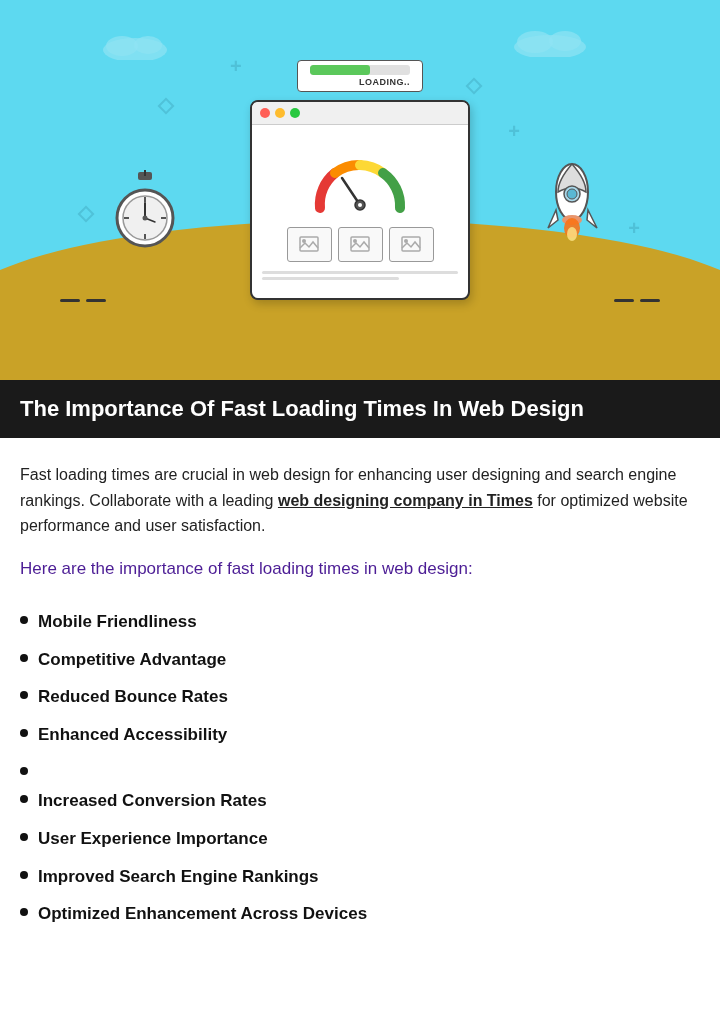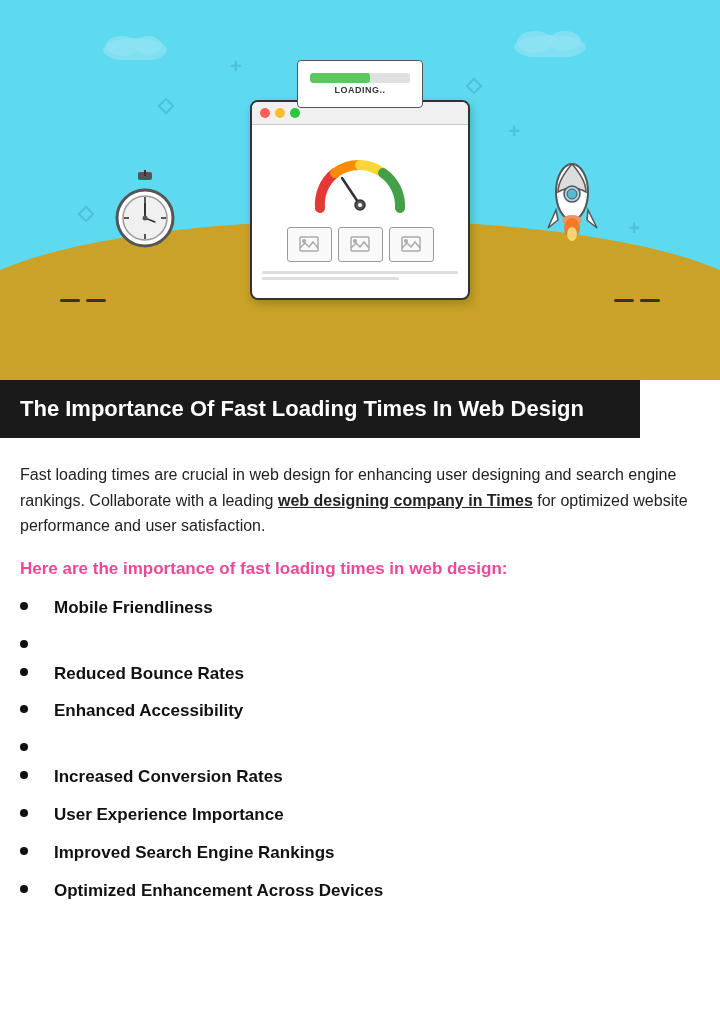--- a/index.html
+++ b/index.html
@@ -130,24 +130,24 @@
     
     .loading-bar-container {
       position: absolute;
       top: 60px;
       left: 50%;
       transform: translateX(-50%);
       z-index: 10;
       background: #fff;
       border: 1.5px solid #555;
       border-radius: 4px;
-      padding: 12px 12px;
+      padding: 4px 12px;
       display: flex;
       flex-direction: column;
-      align-items: center;
+      align-items: flex-end;
       min-width: 120px;
     }
 
     .loading-progress {
       width: 100px;
       height: 10px;
       background: #e0e0e0;
       border-radius: 3px;
       overflow: hidden;
       margin-bottom: 2px;
@@ -221,21 +221,21 @@
     .dash {
       height: 3px;
       background: #333;
       border-radius: 2px;
     }
 
     
     .title-bar {
       background: #1a1a1a;
       padding: 16px 20px;
-      width: 640px;
+      width: 720px;
     }
 
     .title-bar h1 {
       color: #fff;
       font-size: 22px;
       font-weight: bold;
       font-family: Arial, sans-serif;
     }
 
     
@@ -252,35 +252,35 @@
     }
 
     .link-text {
       font-weight: bold;
       text-decoration: underline;
       color: #222;
     }
 
     .subtitle {
       font-size: 17px;
-      font-weight: bold;
-      color: #ec4899;
-      margin-bottom: 10px;
+      font-weight: normal;
+      color: #4c1d95;
+      margin-bottom: 24px;
     }
 
     .bullet-list {
       list-style: none;
       padding: 0;
       margin: 0;
     }
 
     .bullet-list li {
       display: flex;
       align-items: flex-start;
-      gap: 26px;
+      gap: 10px;
       padding: 7px 0;
       font-size: 17px;
       font-weight: bold;
       color: #111;
       line-height: 1.4;
     }
 
     .bullet-dot {
       width: 8px;
       height: 8px;
@@ -445,20 +445,21 @@
 
   <p class="subtitle">Here are the importance of fast loading times in web design:</p>
 
   <ul class="bullet-list">
   <li>
         <div class="bullet-dot"></div>
         <span>Mobile Friendliness</span>
       </li>
       <li>
         <div class="bullet-dot"></div>
+        <span>Competitive Advantage</span>
       </li>
       <li>
         <div class="bullet-dot"></div>
         <span>Reduced Bounce Rates</span>
       </li>
       <li>
         <div class="bullet-dot"></div>
         <span>Enhanced Accessibility</span>
       </li>
       <li>

